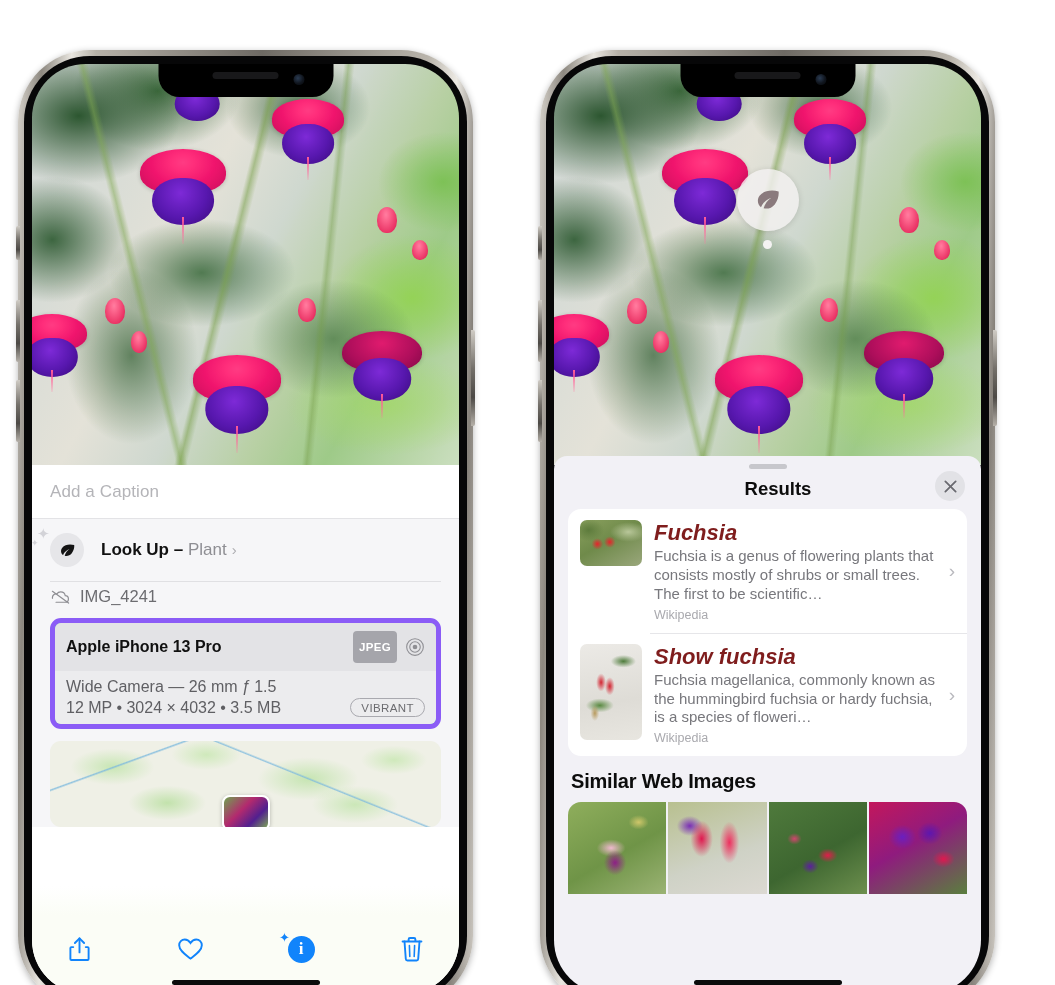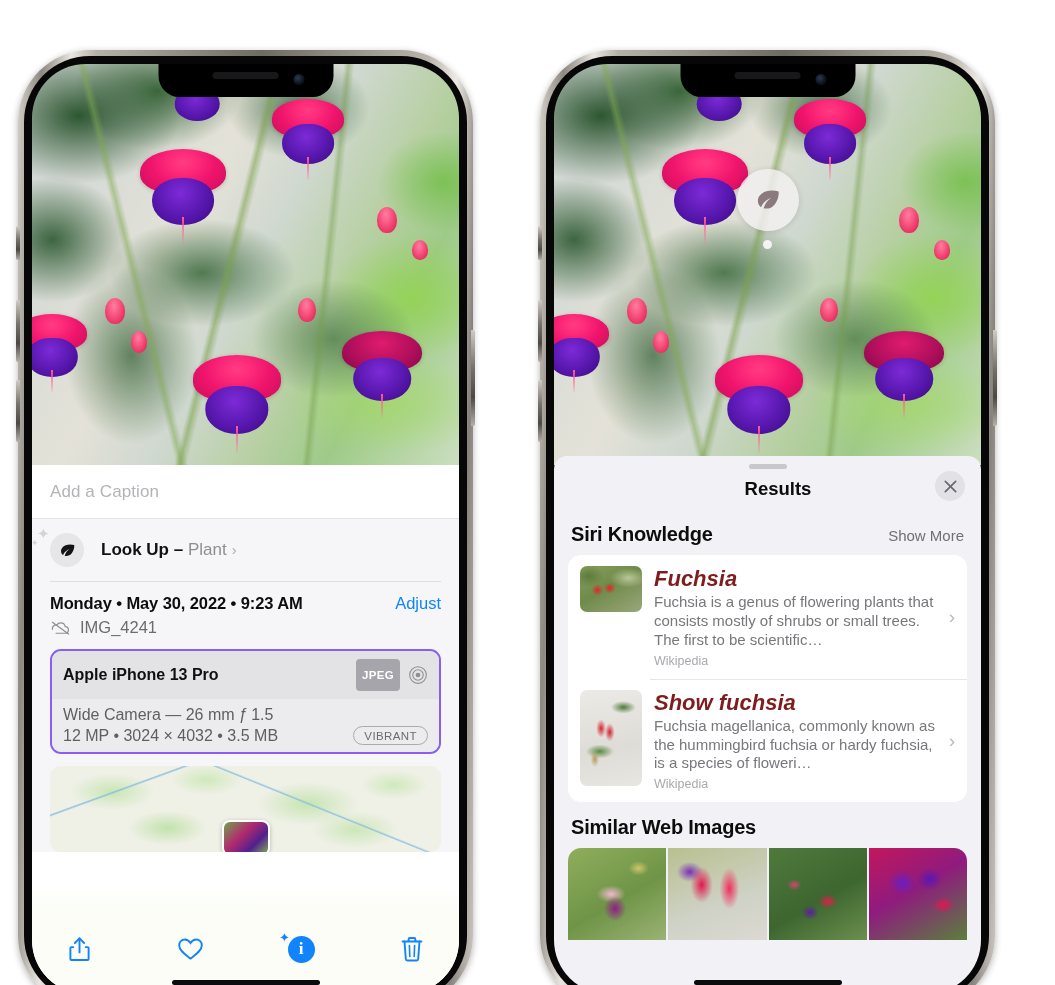--- a/index.html
+++ b/index.html
@@ -153,21 +153,21 @@
     padding: 12px 0 0 0;
   }
   .datetime .dt { font-size: 16.5px; font-weight: 700; color: #0d0d0d; letter-spacing:-.1px;}
   .adjust { font-size: 16.5px; color: #1184fb; }
   .filename-row { display: flex; align-items: center; gap: 9px; padding: 5px 0 12px; }
   .filename { font-size: 16.5px; color: #6c6c70; }
 
   
   .meta-card {
     margin: 0 0 12px; border-radius: 11px; overflow: hidden;
-    background: #86efac; border: 2px solid #8b5cf6;
+    background: #86efac; border: 5px solid #8b5cf6;
   }
   .meta-head {
     display: flex; align-items: center; justify-content: space-between;
     padding: 8px 11px; background: #e3e3e6;
   }
   .meta-dev { font-size: 16px; font-weight: 700; color: #101010; }
   .meta-head-r { display: flex; align-items: center; gap: 8px; }
   .pill-jpeg {
     font-size: 11.5px; font-weight: 700; color: #fff; background: #a5a5ab;
     border-radius: 4px; padding: 10px 6px; letter-spacing: .3px;
@@ -419,24 +419,20 @@
               </svg>
             </div>
             <div class="lookup-label">
               <span>Look Up</span>
               <span>–</span>
               <span class="sub">Plant</span><span class="chev-sm">›</span>
             </div>
           </div>
           <div class="hr-inset"></div>
 
-          <div class="datetime">
-            <span class="dt">Monday • May 30, 2022 • 9:23 AM</span>
-            <span class="adjust">Adjust</span>
-          </div>
 
           <div class="filename-row">
             <svg width="21" height="16" viewBox="0 0 26 18" aria-hidden="true">
               <path d="M7.5 15.5h11c2.5 0 4.3-1.8 4.3-4.1 0-2.2-1.7-3.9-3.9-4-.5-2.7-2.8-4.7-5.7-4.7-2 0-3.8 1-4.8 2.6-.3-.1-.7-.1-1-.1-2.4 0-4.4 1.9-4.4 4.3 0 .4 0 .8.1 1.1" fill="none" stroke="#8e8e93" stroke-width="1.5" stroke-linecap="round"></path>
               <line x1="3" y1="2" x2="23" y2="16.5" stroke="#8e8e93" stroke-width="1.5" stroke-linecap="round"></line>
             </svg>
             <span class="filename">IMG_4241</span>
           </div>
 
           <div class="meta-card">
@@ -573,24 +569,20 @@
         <div class="res-head">
           <span class="res-title">Results</span>
           <div class="close-btn">
             <svg width="15" height="15" viewBox="0 0 16 16" aria-hidden="true">
               <line x1="2.5" y1="2.5" x2="13.5" y2="13.5" stroke="#6a6a70" stroke-width="1.9" stroke-linecap="round"></line>
               <line x1="13.5" y1="2.5" x2="2.5" y2="13.5" stroke="#6a6a70" stroke-width="1.9" stroke-linecap="round"></line>
             </svg>
           </div>
         </div>
 
-        <div class="sect-head">
-          <span class="sect-title">Siri Knowledge</span>
-          <span class="show-more">Show More</span>
-        </div>
 
         <div class="know-card">
           <div class="know-row">
             <div class="thumb a"></div>
             <div class="know-txt">
               <div class="know-title">Fuchsia</div>
               <div class="know-desc">Fuchsia is a genus of flowering plants that consists mostly of shrubs or small trees. The first to be scientific…</div>
               <div class="know-src">Wikipedia</div>
             </div>
             <div class="chev-row">›</div>

